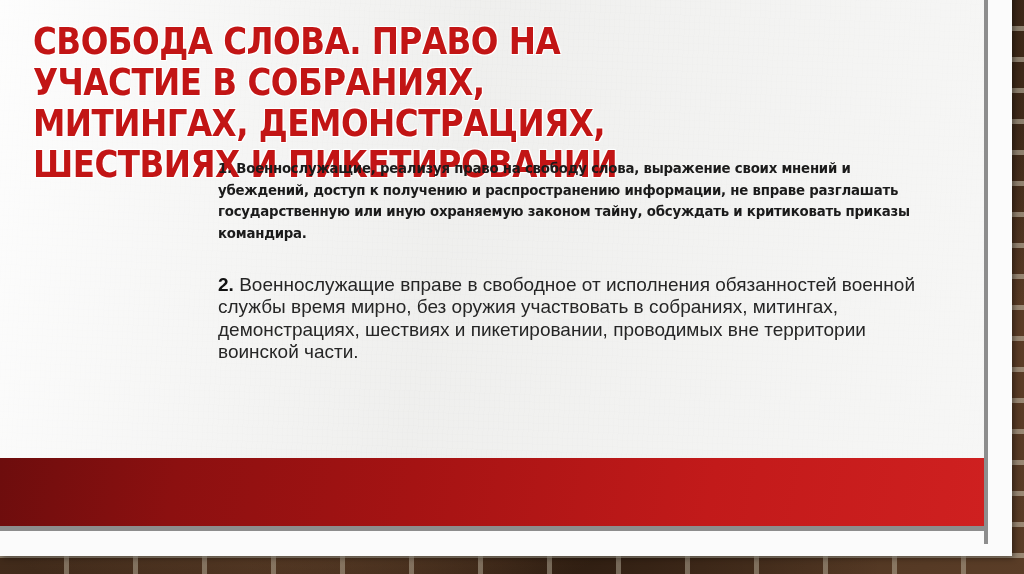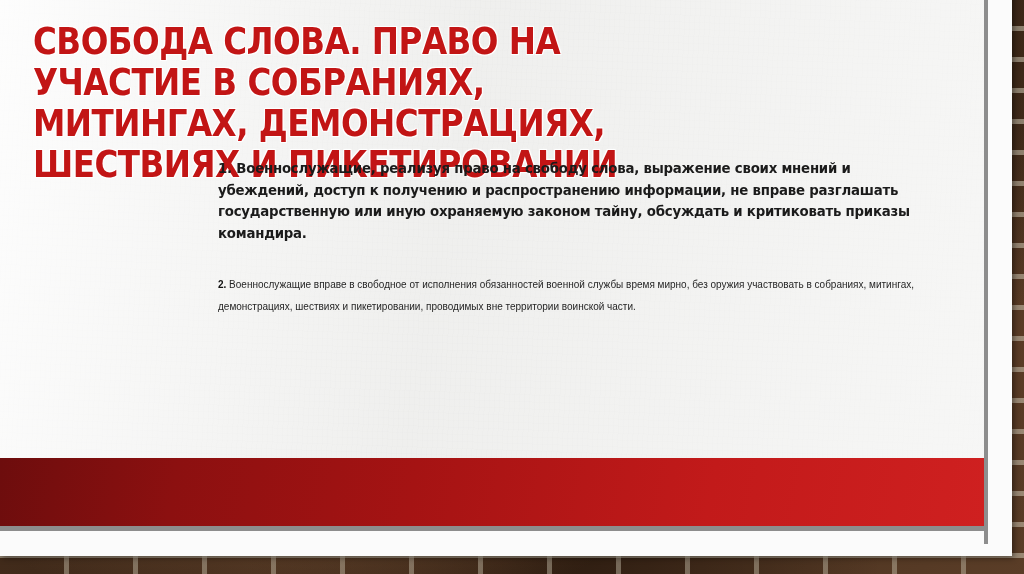--- a/index.html
+++ b/index.html
@@ -137,21 +137,21 @@
   .body-col {
     position: absolute;
     left: 218px;
     top: 170px;
     width: 700px;
   }
 
   .para {
     color: #1b1b1b;
     margin: 0 0 26px 0;
-    font-size: 10px;
+    font-size: 19px;
     line-height: 22.4px;
   }
   .para.lead {
     font-family: "DejaVu Sans", "Liberation Sans", sans-serif;
     font-weight: 700;
     font-size: 14.2px;
     line-height: 21.5px;
     letter-spacing: -0.25px;
     margin-bottom: 30px;
     transform: scaleX(0.94);

